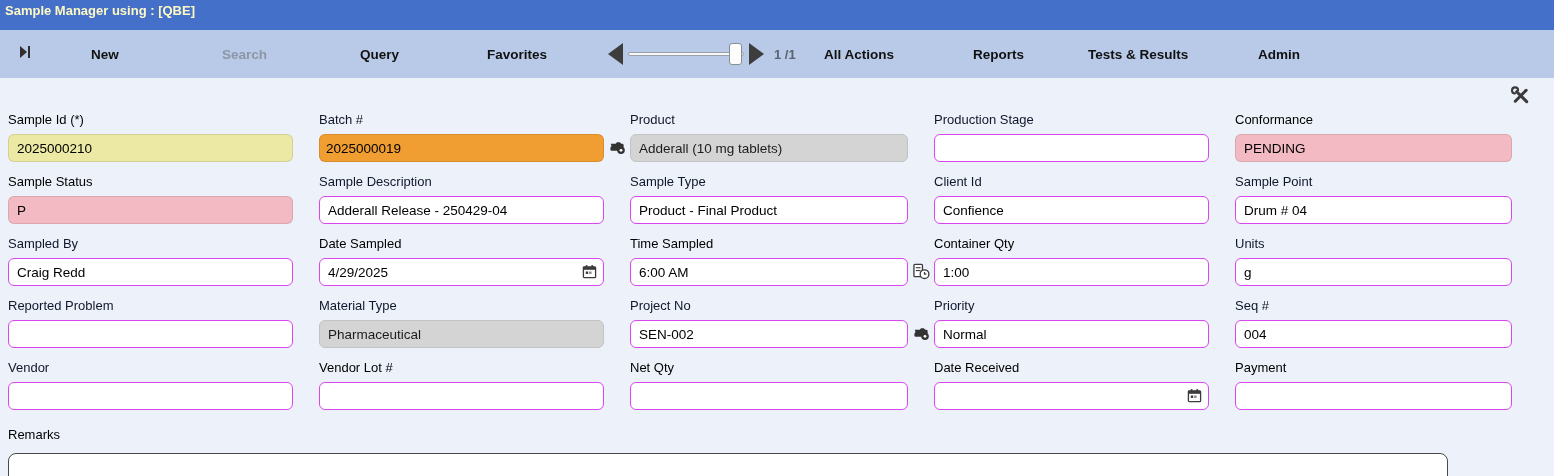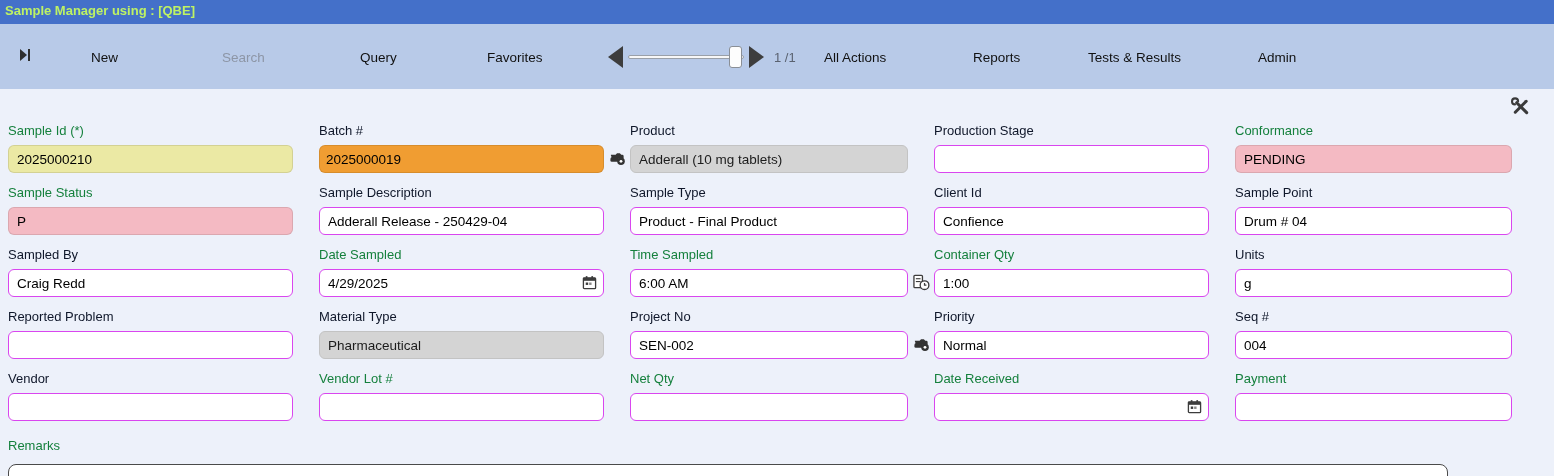--- a/index.html
+++ b/index.html
@@ -1,26 +1,26 @@
 <!DOCTYPE html>
 <html><head>
 <meta charset="utf-8">
 <style>
   * { box-sizing: border-box; margin: 0; padding: 0; }
   html, body { width: 1554px; height: 476px; overflow: hidden; }
   body { font-family: "Liberation Sans", sans-serif; background: #edf1fa; }
 
   
   .titlebar {
-    height: 24px; background: #4470c9; color: #bef264;
+    height: 30px; background: #4470c9; color: #fef9c3;
     font-size: 13px; font-weight: bold; line-height: 22px; padding-left: 5px;
   }
 
   
-  .toolbar { height: 65px; background: #b8cae8; position: relative; }
+  .toolbar { height: 48px; background: #b8cae8; position: relative; font-weight: bold; }
   .tb-item {
     position: absolute; top: 50%; transform: translateY(-50%);
     font-size: 13.5px; color: #111; cursor: default; white-space: nowrap;
   }
   .tb-item.disabled { color: #8d96a6; }
   .tb-counter { color: #5a6270; font-size: 13px; text-align: center; }
 
   .pin-icon { position: absolute; left: 19px; top: 50%; transform: translateY(-50%); }
 
   
@@ -41,21 +41,21 @@
   
   .form-grid {
     position: absolute; top: 34px; left: 8px;
     display: grid;
     grid-template-columns: 285px 285px 278px 275px 277px;
     column-gap: 26px; row-gap: 12px;
   }
   .cell { position: relative; width: 100%; }
   .lbl { font-size: 13px; height: 18px; margin-bottom: 4px; white-space: nowrap; }
   .lbl.blue { color: #0f172a; }
-  .lbl.black { color: #15803d; }
+  .lbl.black { color: #000000; }
   .fld {
     width: 100%; height: 28px; border: 1px solid #d946ef; border-radius: 6px;
     background: #fff; font-family: "Liberation Sans", sans-serif; font-size: 13.5px;
     color: #000; padding: 0 8px; outline: none;
   }
   .fld.yellow { background: #ebe9a4; border-color: rgba(0,0,0,0.10); }
   .fld.orange { background: #f09d32; border-color: rgba(0,0,0,0.10); padding-left: 6px; }
   .fld.pink   { background: #f4bac3; border-color: rgba(0,0,0,0.10); }
   .fld.gray   { background: #d4d4d4; border-color: #c3c3c3; color: #1c1c1c; }
   .fld.pad-icon { padding-right: 26px; }

